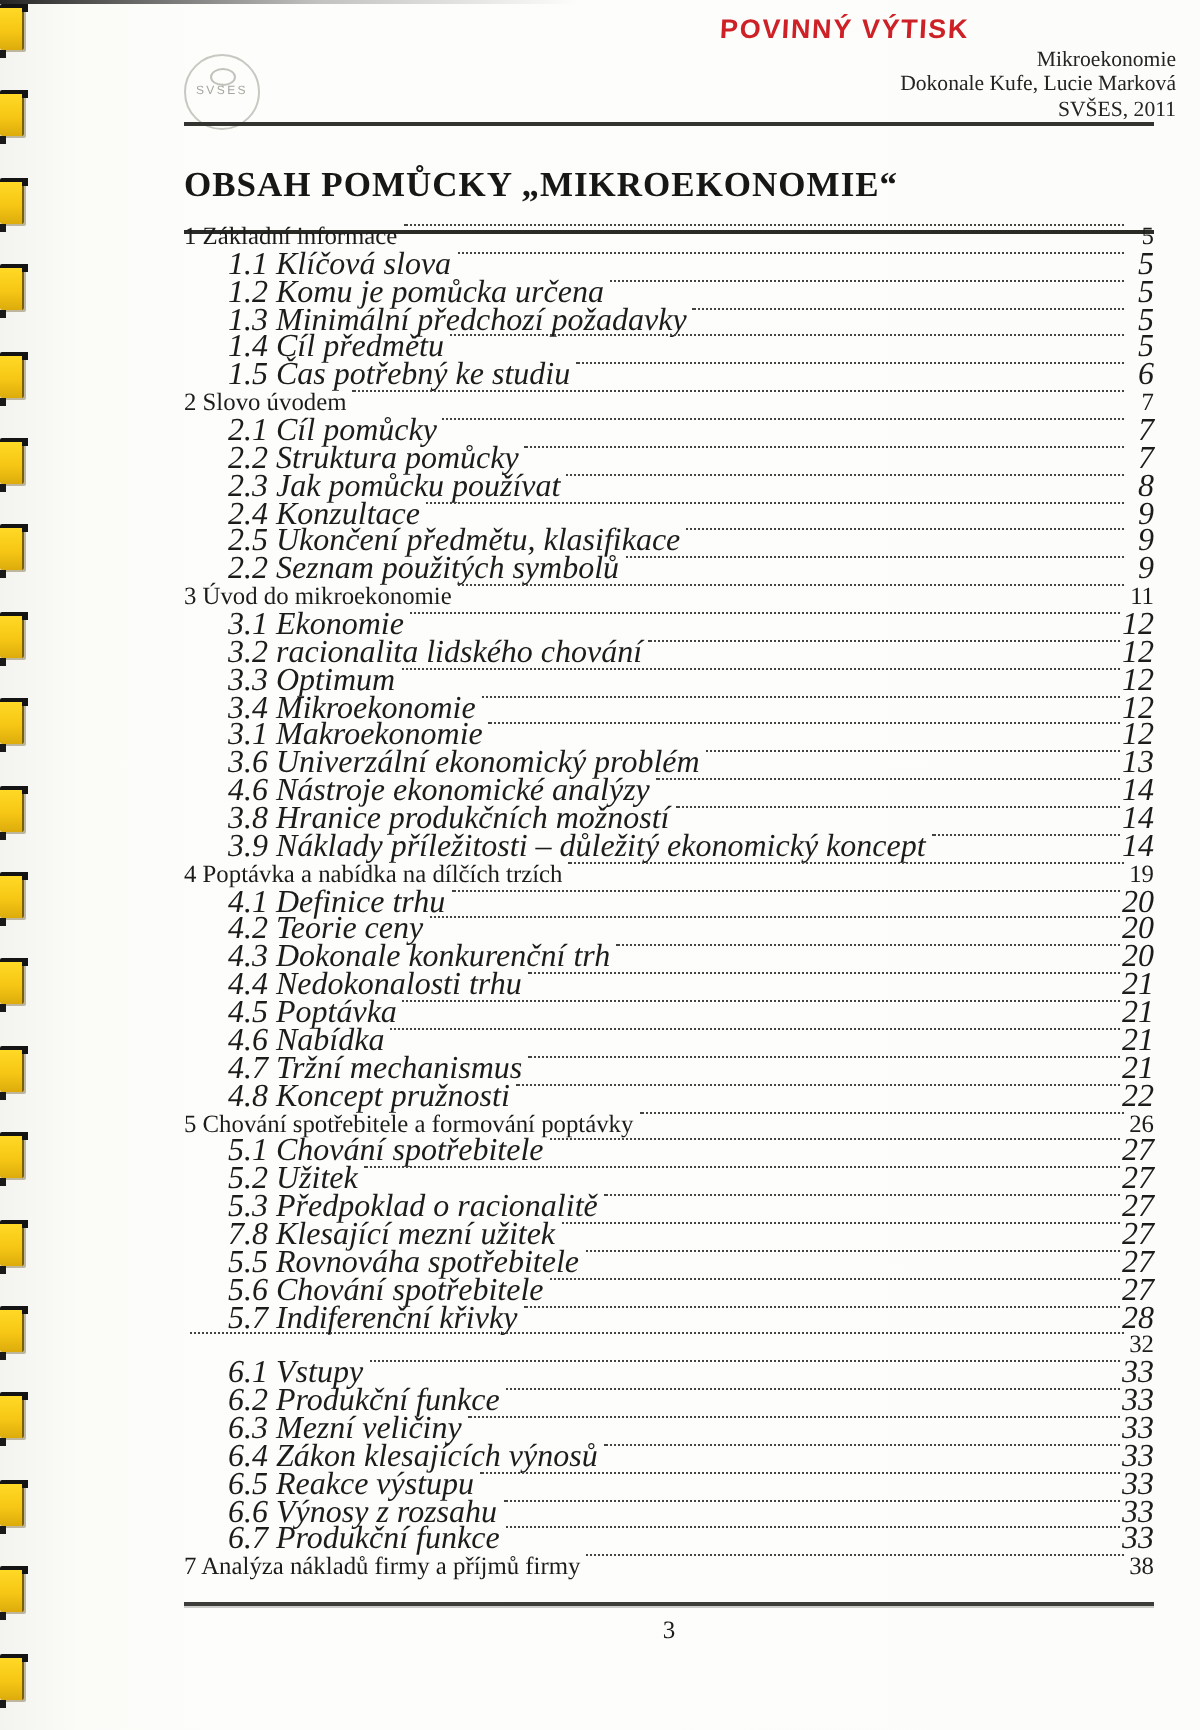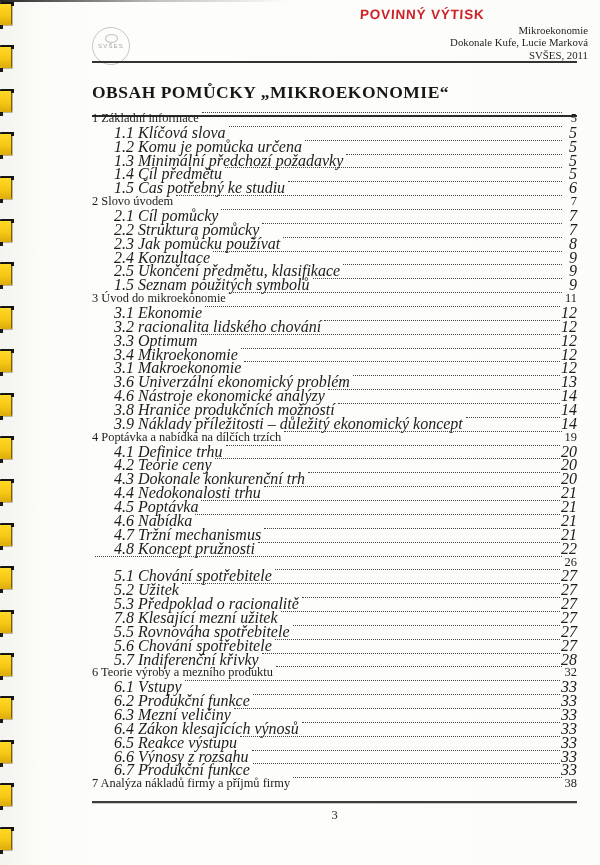--- a/index.html
+++ b/index.html
@@ -147,21 +147,21 @@
         <span class="toc-label">2.4 Konzultace</span>
         <span class="leader"></span>
         <span class="toc-page">9</span>
       </div>
       <div class="toc-row level-2">
         <span class="toc-label">2.5 Ukončení předmětu, klasifikace</span>
         <span class="leader"></span>
         <span class="toc-page">9</span>
       </div>
       <div class="toc-row level-2">
-        <span class="toc-label">1.5 Seznam použitých symbolů</span>
+        <span class="toc-label">2.2 Seznam použitých symbolů</span>
         <span class="leader"></span>
         <span class="toc-page">9</span>
       </div>
       <div class="toc-row level-1">
         <span class="toc-label">3 Úvod do mikroekonomie</span>
         <span class="leader"></span>
         <span class="toc-page">11</span>
       </div>
       <div class="toc-row level-2">
         <span class="toc-label">3.1 Ekonomie</span>
@@ -247,20 +247,21 @@
         <span class="toc-label">4.7 Tržní mechanismus</span>
         <span class="leader"></span>
         <span class="toc-page">21</span>
       </div>
       <div class="toc-row level-2">
         <span class="toc-label">4.8 Koncept pružnosti</span>
         <span class="leader"></span>
         <span class="toc-page">22</span>
       </div>
       <div class="toc-row level-1">
+        <span class="toc-label">5 Chování spotřebitele a formování poptávky</span>
         <span class="leader"></span>
         <span class="toc-page">26</span>
       </div>
       <div class="toc-row level-2">
         <span class="toc-label">5.1 Chování spotřebitele</span>
         <span class="leader"></span>
         <span class="toc-page">27</span>
       </div>
       <div class="toc-row level-2">
         <span class="toc-label">5.2 Užitek</span>
@@ -286,21 +287,20 @@
         <span class="toc-label">5.6 Chování spotřebitele</span>
         <span class="leader"></span>
         <span class="toc-page">27</span>
       </div>
       <div class="toc-row level-2">
         <span class="toc-label">5.7 Indiferenční křivky</span>
         <span class="leader"></span>
         <span class="toc-page">28</span>
       </div>
       <div class="toc-row level-1">
-        <span class="toc-label">6 Teorie výroby a mezního produktu</span>
         <span class="leader"></span>
         <span class="toc-page">32</span>
       </div>
       <div class="toc-row level-2">
         <span class="toc-label">6.1 Vstupy</span>
         <span class="leader"></span>
         <span class="toc-page">33</span>
       </div>
       <div class="toc-row level-2">
         <span class="toc-label">6.2 Produkční funkce</span>

